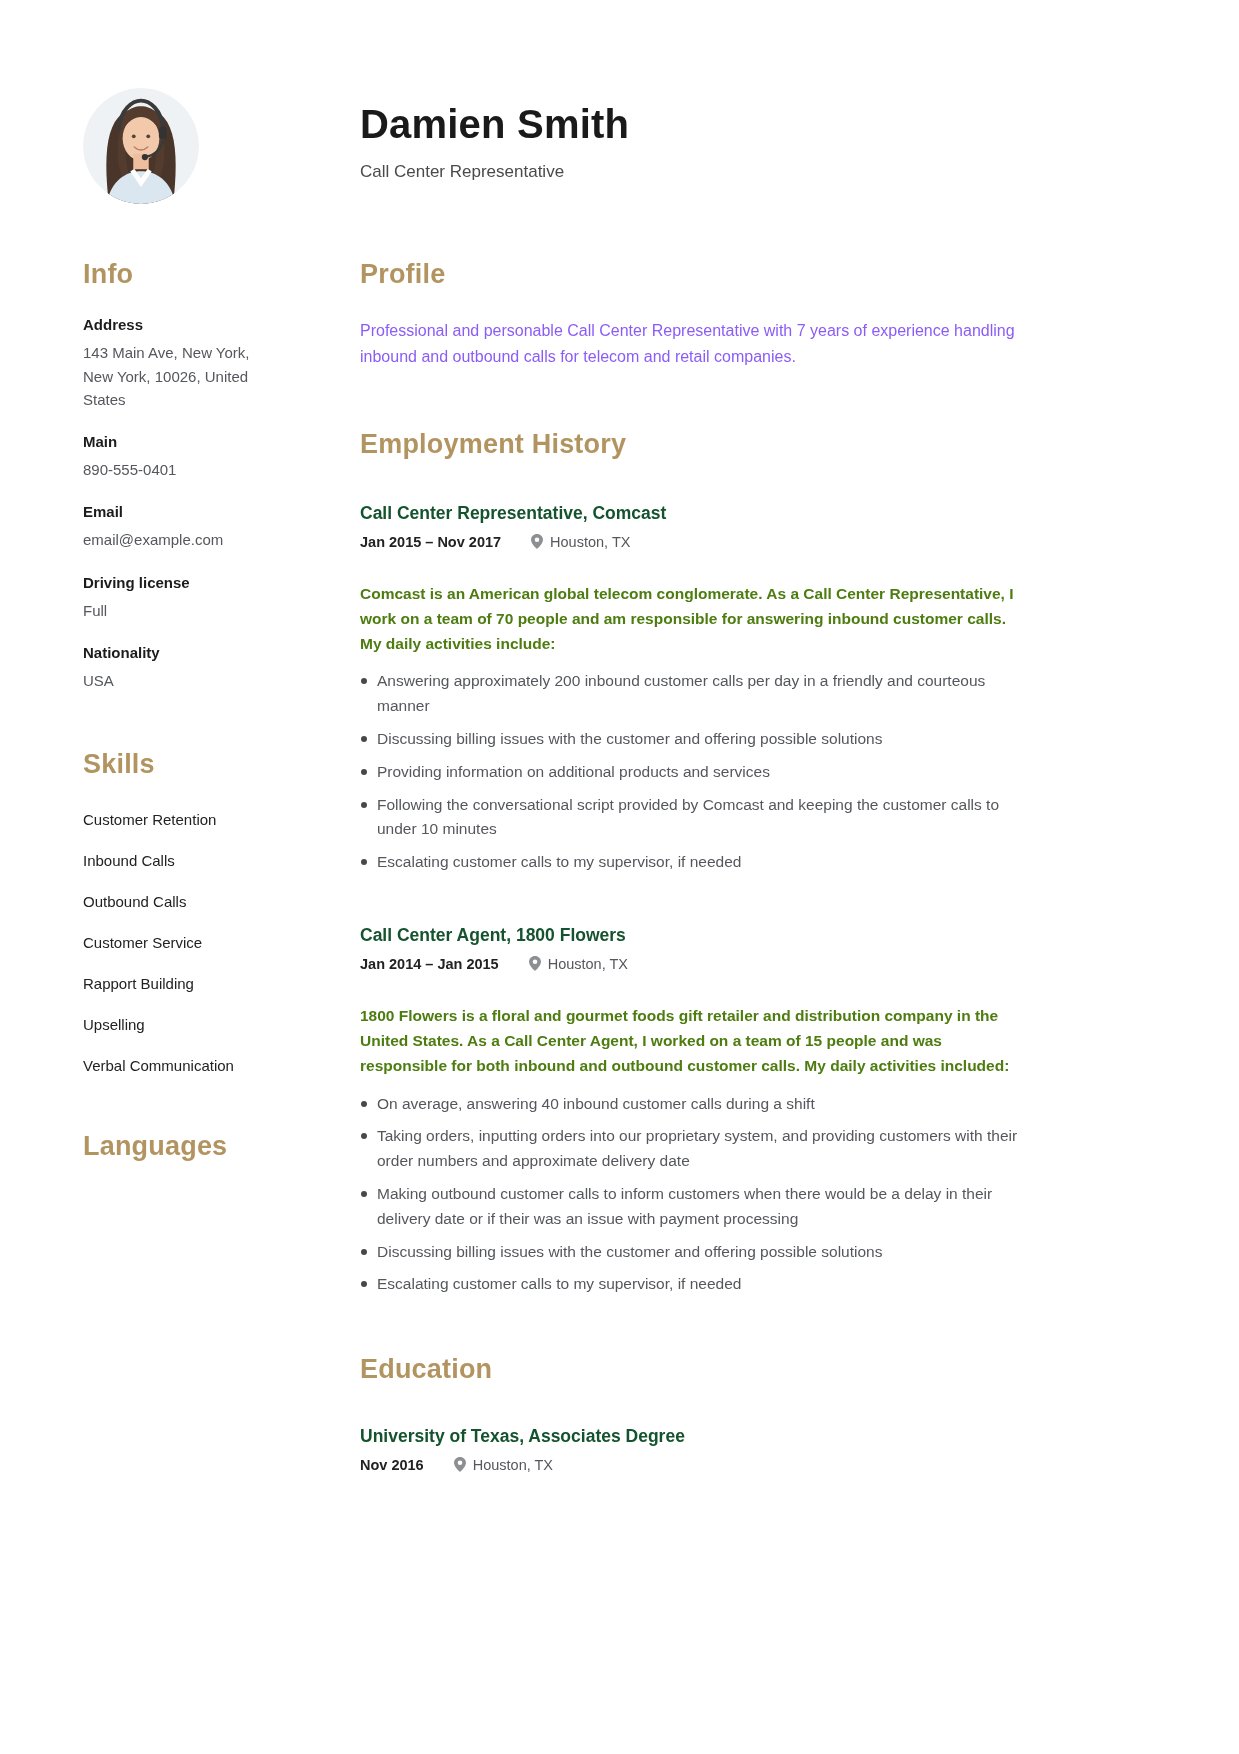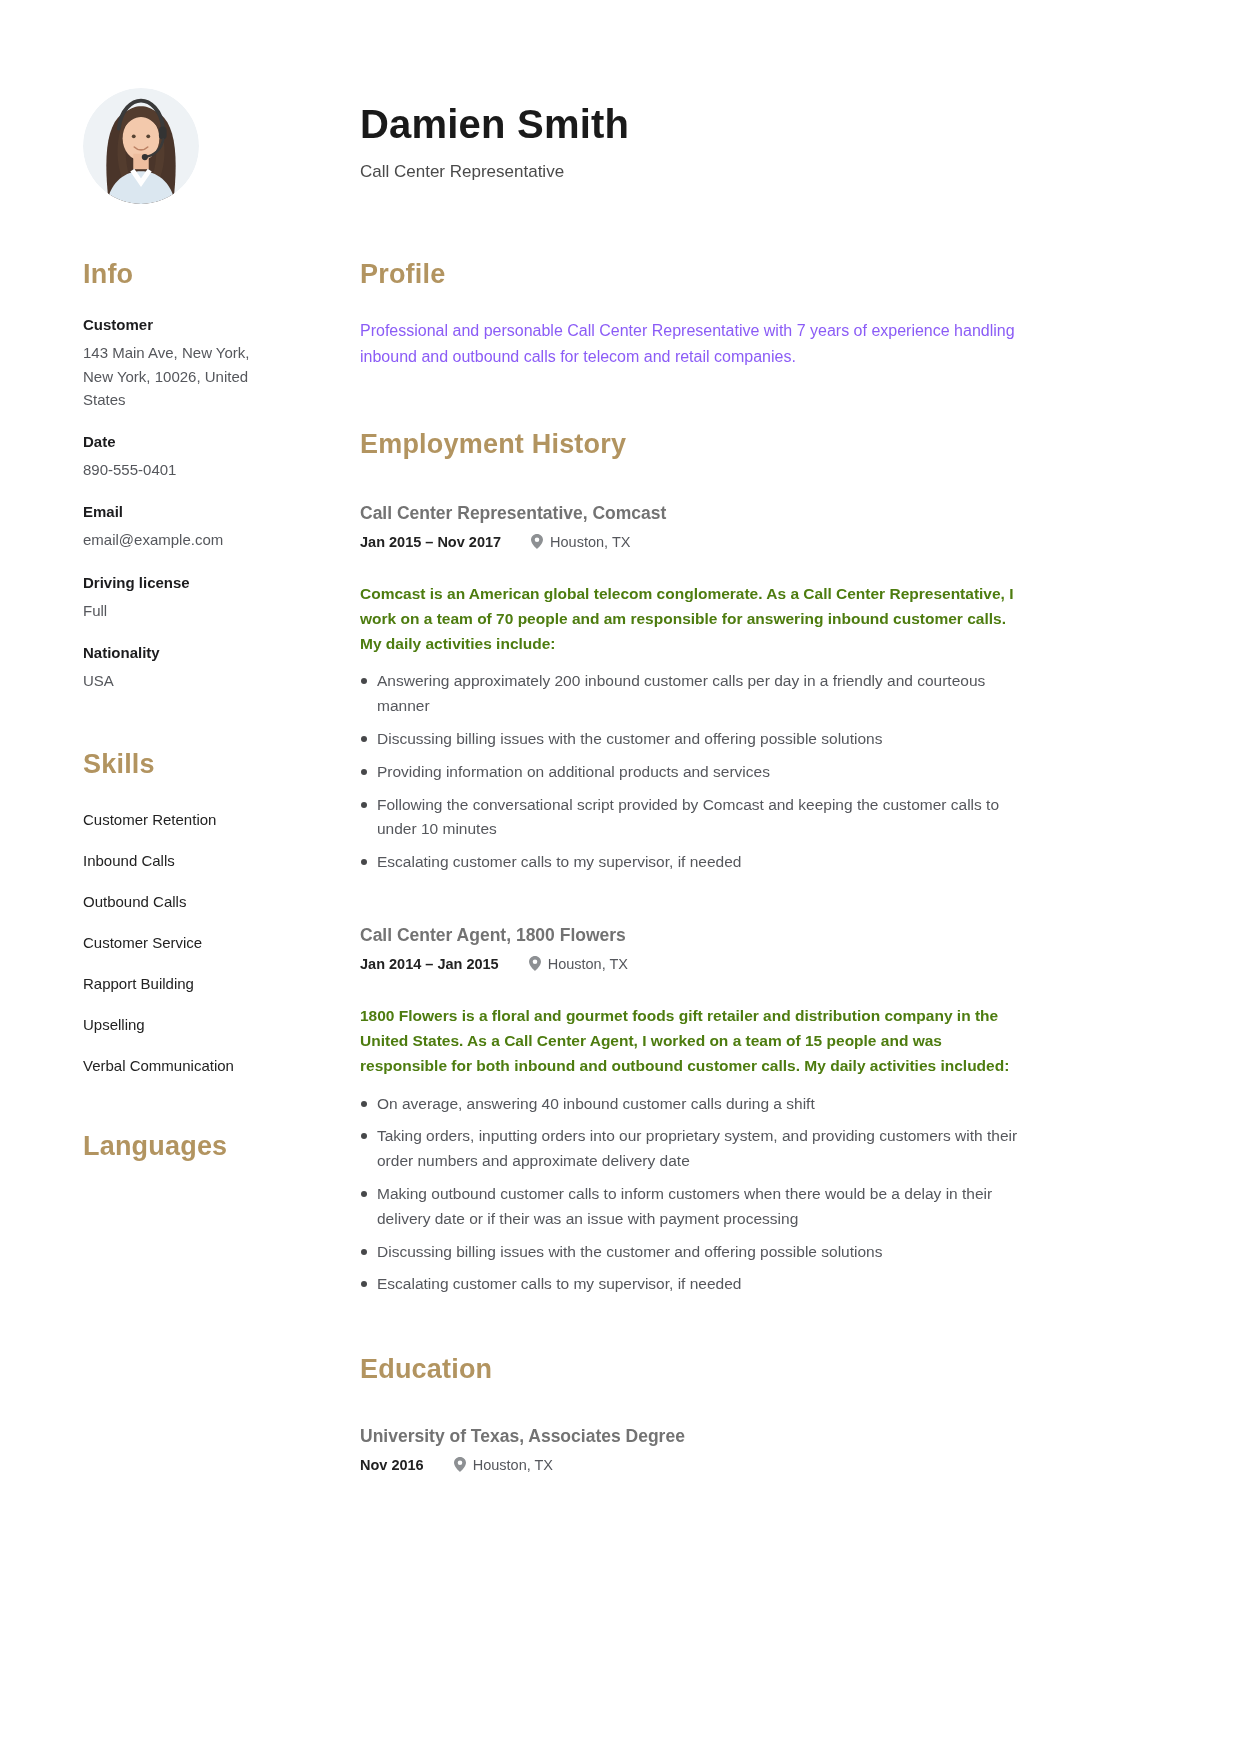--- a/index.html
+++ b/index.html
@@ -41,21 +41,21 @@
   .dots { margin-left:auto; display:flex; gap:10px; padding-right:4px; }
   .dot { width:11px; height:11px; border-radius:50%; background:#1b1b1b; }
 
   
   .profile-text { margin-top:28px; font-size:16px; color:#8b5cf6; line-height:1.62; }
   .emp-sec { margin-top:58px; }
   .edu-sec { margin-top:56px; }
 
   .job { margin-top:42px; }
   .job + .job { margin-top:50px; }
-  h3.jtitle { font-size:17.5px; font-weight:bold; color:#737373; }
+  h3.jtitle { font-size:17.5px; font-weight:bold; color:#14532d; }
   .meta { display:flex; align-items:center; margin-top:10px; font-size:14.5px; }
   .meta .dates { font-weight:bold; color:#222222; margin-right:30px; }
   .meta .loc { display:flex; align-items:center; color:#55575c; gap:7px; }
   .pin { width:12px; height:15px; flex:0 0 auto; }
   .desc { margin-top:31px; font-size:15.5px; color:#4d7c0f; line-height:1.63;font-weight:bold; }
   ul.bullets { list-style:none; margin-top:13px; }
   ul.bullets li {
     position:relative; padding-left:17px; font-size:15.5px; color:#55575c;
     line-height:1.6; margin-bottom:8px;
   }
@@ -107,27 +107,27 @@
   </div>
 
   <div class="row body">
 
     <aside class="col-left">
 
       <section>
         <h2 class="sec">Info</h2>
         <div class="info-fields">
           <div class="field">
-            <div class="label">Customer</div>
+            <div class="label">Address</div>
             <div class="value">143 Main Ave, New York,
 New York, 10026, United
 States</div>
           </div>
           <div class="field">
-            <div class="label">Date</div>
+            <div class="label">Main</div>
             <div class="value">890-555-0401</div>
           </div>
           <div class="field">
             <div class="label">Email</div>
             <div class="value">email@example.com</div>
           </div>
           <div class="field">
             <div class="label">Driving license</div>
             <div class="value">Full</div>
           </div>

